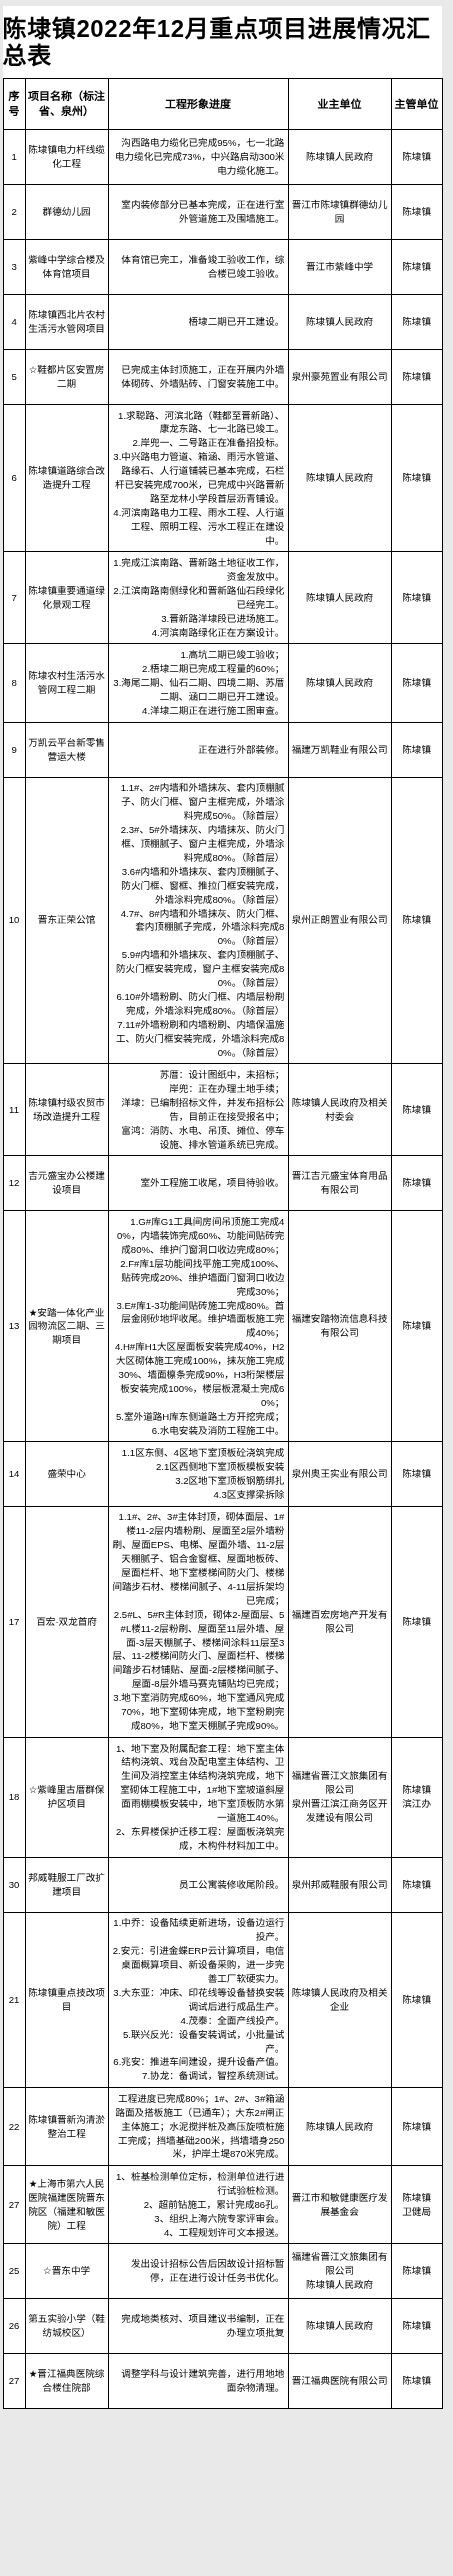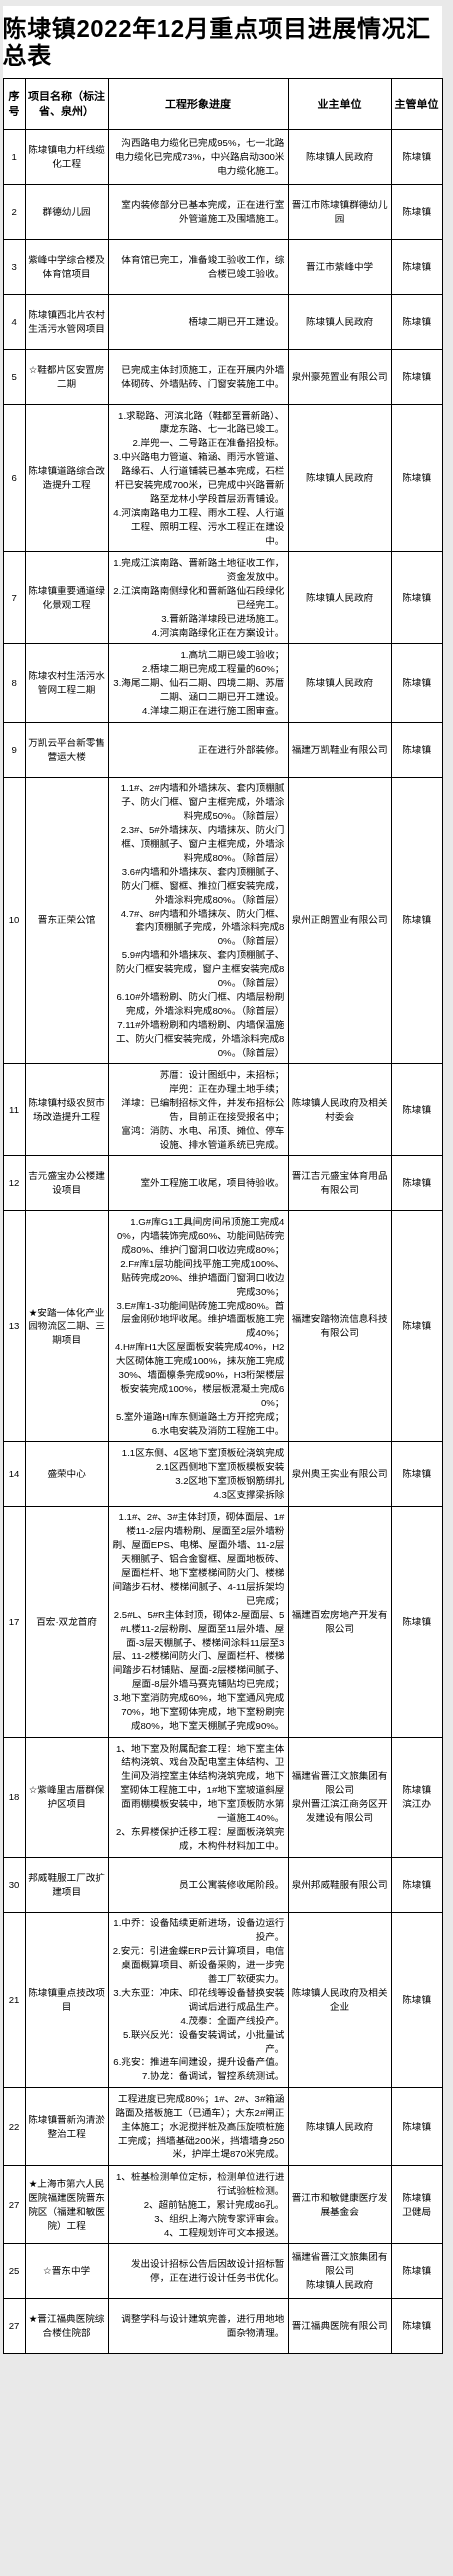--- a/index.html
+++ b/index.html
@@ -292,20 +292,27 @@
 
   <tr>
     <td>25</td>
     <td>☆晋东中学</td>
     <td class="progress">发出设计招标公告后因故设计招标暂停，正在进行设计任务书优化。</td>
     <td>福建省晋江文旅集团有限公司
 陈埭镇人民政府</td>
     <td>陈埭镇</td>
   </tr>
 
+  <tr>
+    <td>26</td>
+    <td>第五实验小学（鞋纺城校区）</td>
+    <td class="progress">完成地类核对、项目建议书编制，正在办理立项批复</td>
+    <td>陈埭镇人民政府</td>
+    <td>陈埭镇</td>
+  </tr>
 
   <tr>
     <td>27</td>
     <td>★晋江福典医院综合楼住院部</td>
     <td class="progress">调整学科与设计建筑完善，进行用地地面杂物清理。</td>
     <td>晋江福典医院有限公司</td>
     <td>陈埭镇</td>
   </tr>
 
 </tbody>

